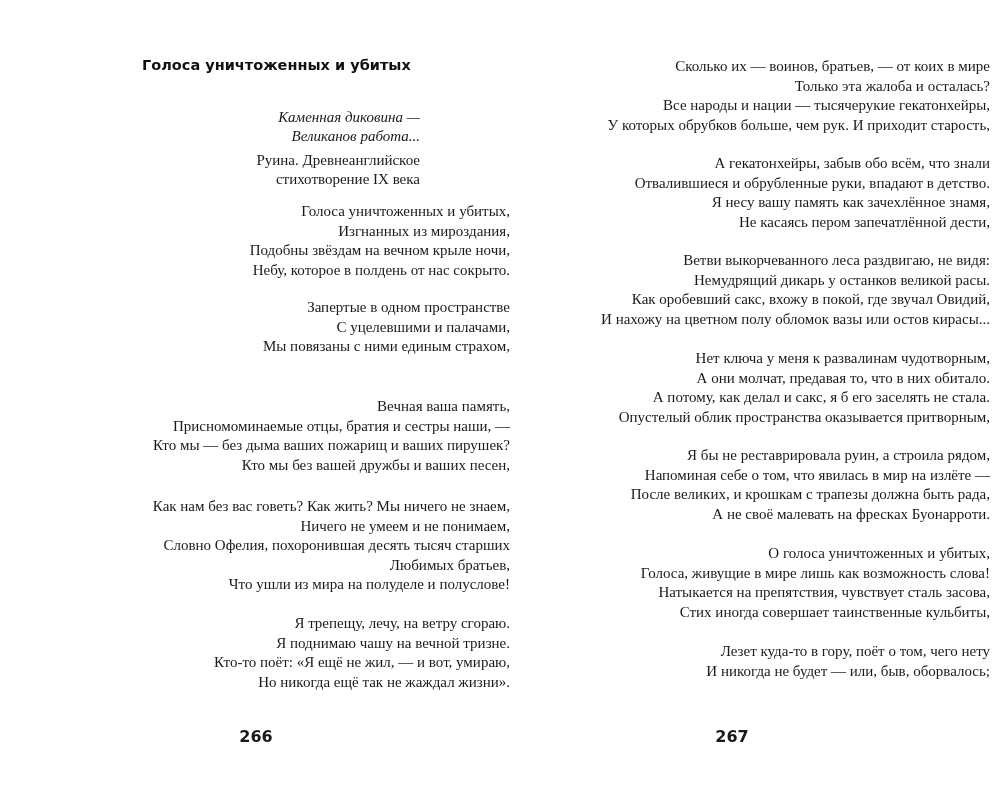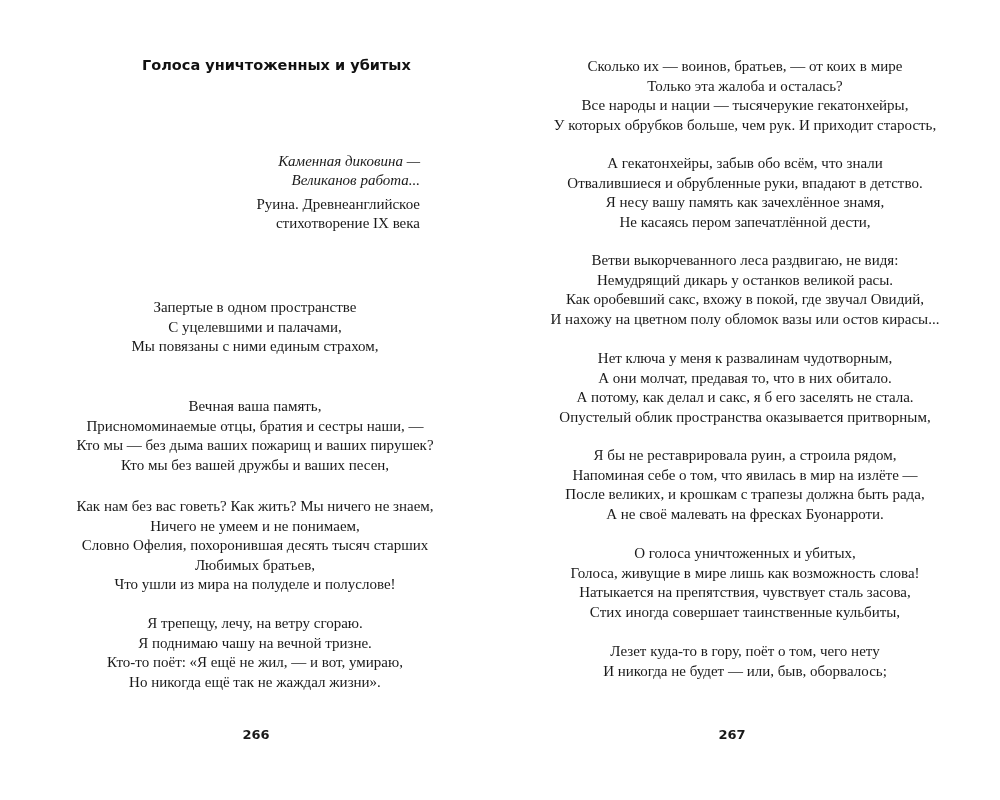--- a/index.html
+++ b/index.html
@@ -12,48 +12,54 @@
   .page.left { left: 0; width: 500px; }
   .page.right { left: 500px; width: 500px; }
 
   .title {
     position: absolute; left: 142px; top: 57px;
     font-family: "DejaVu Sans", "Liberation Sans", sans-serif;
     font-weight: bold; font-size: 14.5px; letter-spacing: 0px; color: #111;
   }
   .epigraph {
     position: absolute; right: 80px; top: 108px; text-align: right;
-    font-size: 15px; line-height: 19px; margin-top: 44px;
+    font-size: 15px; line-height: 19px;
   }
   .epigraph .ep-italic { font-style: italic; }
   .epigraph .ep-source { margin-top: 5px; }
 
-  .verse { position: absolute; text-align: center; font-size: 15px; line-height: 19.6px; white-space: nowrap; }
+  .verse { position: absolute; text-align: right; font-size: 15px; line-height: 19.6px; white-space: nowrap; }
   .left .verse { left: 0; width: 510px; }
   .right .verse { left: 0; width: 490px; }
 
   .page-number {
     position: absolute; top: 727px; width: 100%; text-align: center;
-    font-family: "DejaVu Sans", "Liberation Sans", sans-serif; font-weight: bold; font-size: 13px;
+    font-family: "DejaVu Sans", "Liberation Sans", sans-serif; font-weight: bold; font-size: 16px;
   }
   .left .page-number { left: 6px; }
   .right .page-number { left: -18px; }
 </style>
 </head>
 <body>
 
 <div class="page left">
   <div class="title">Голоса уничтоженных и убитых</div>
   <div class="epigraph">
     <div class="ep-italic">Каменная диковина —</div>
     <div class="ep-italic">Великанов работа...</div>
     <div class="ep-source">Руина. Древнеанглийское</div>
     <div>стихотворение IX века</div>
   </div>
 
+  <div class="verse" style="top:202px">
+    <div>Голоса уничтоженных и убитых,</div>
+    <div>Изгнанных из мироздания,</div>
+    <div>Подобны звёздам на вечном крыле ночи,</div>
+    <div>Небу, которое в полдень от нас сокрыто.</div>
+  </div>
   <div class="verse" style="top:298px">
     <div>Запертые в одном пространстве</div>
     <div>С уцелевшими и палачами,</div>
     <div>Мы повязаны с ними единым страхом,</div>
   </div>
   <div class="verse" style="top:397px">
     <div>Вечная ваша память,</div>
     <div>Присномоминаемые отцы, братия и сестры наши, —</div>
     <div>Кто мы — без дыма ваших пожарищ и ваших пирушек?</div>
     <div>Кто мы без вашей дружбы и ваших песен,</div>

